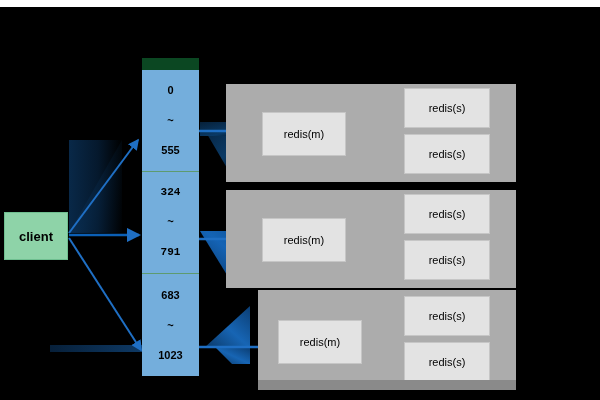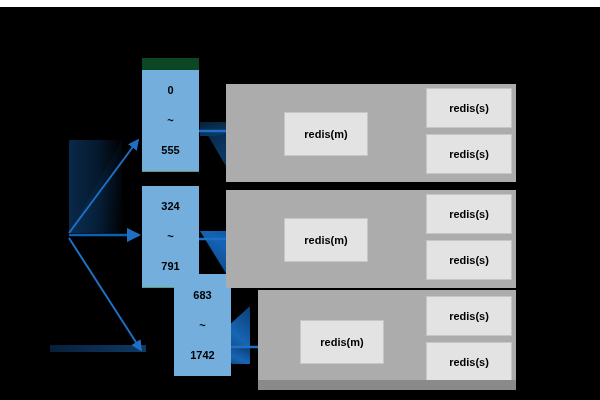--- a/index.html
+++ b/index.html
@@ -26,31 +26,31 @@
   #slot-cap{position:absolute;left:0;top:0;width:57px;height:12px;background:#0B4722;}
   .slot-cell{
     position:absolute;left:0;width:57px;height:102px;
     background:#74AEDC;border-bottom:1px solid #5E9B6F;
     display:flex;flex-direction:column;align-items:center;justify-content:space-around;
     color:#000;font-size:11px;font-weight:bold;
     padding:6px 0;box-sizing:border-box;
   }
   .slot-cell span{line-height:1;}
   #cell-0{top:12px;}
-  #cell-1{top:128px;}
-  #cell-2{top:216px;border-bottom:none;margin-left:32px;}
+  #cell-1{top:114px;font-family:Liberation Mono, monospace;}
+  #cell-2{top:216px;border-bottom:none;}
 
   
   .shard{position:absolute;background:#ACACAC;}
   .shard-shadow{position:absolute;background:#8A8A8A;}
   .shard-band{position:absolute;background:#8A8A8A;}
   .node-box{
     position:absolute;background:#E3E3E3;border:1px solid #C6C6C6;
     display:flex;align-items:center;justify-content:center;
-    color:#000;font-size:11px;font-weight:bold;margin-left:22px;
+    color:#000;font-size:11px;font-weight:normal;
   }
 
   #shard-0{left:226px;top:84px;width:290px;height:98px;}
   #shard-0-shadow{left:226px;top:84px;width:36px;height:98px;}
   #shard-1{left:226px;top:190px;width:290px;height:98px;}
   #shard-1-shadow{left:226px;top:190px;width:36px;height:98px;}
   #shard-2{left:258px;top:290px;width:258px;height:100px;}
   #shard-2-topband{left:258px;top:290px;width:258px;height:10px;}
   #shard-2-botband{left:258px;top:380px;width:258px;height:10px;}
 
@@ -135,40 +135,43 @@
     <line x1="358" y1="133" x2="402" y2="106" stroke="#1F6FC4" stroke-width="2.2" marker-end="url(#arrowBlueSm)"></line>
     <line x1="358" y1="133" x2="402" y2="160" stroke="#1F6FC4" stroke-width="2.2" marker-end="url(#arrowBlueSm)"></line>
 
     <line x1="358" y1="239" x2="402" y2="212" stroke="#1F6FC4" stroke-width="2.2" marker-end="url(#arrowBlueSm)"></line>
     <line x1="358" y1="239" x2="402" y2="266" stroke="#1F6FC4" stroke-width="2.2" marker-end="url(#arrowBlueSm)"></line>
 
     <line x1="358" y1="341" x2="402" y2="314" stroke="#1F6FC4" stroke-width="2.2" marker-end="url(#arrowBlueSm)"></line>
     <line x1="358" y1="341" x2="402" y2="368" stroke="#1F6FC4" stroke-width="2.2" marker-end="url(#arrowBlueSm)"></line>
   </svg>
 
+  <div id="client">
+    <span>client</span>
+  </div>
 
   <div id="slot-column">
     <div id="slot-cap"></div>
 
     <div class="slot-cell" id="cell-0">
       <span>0</span>
       <span>~</span>
       <span>555</span>
     </div>
 
     <div class="slot-cell" id="cell-1">
       <span>324</span>
       <span>~</span>
       <span>791</span>
     </div>
 
     <div class="slot-cell" id="cell-2">
       <span>683</span>
       <span>~</span>
-      <span>1742</span>
+      <span>1023</span>
     </div>
   </div>
 
   <div class="shard-shadow" id="shard-0-shadow"></div>
   <div class="shard" id="shard-0">
     <div class="node-box" style="left:36px;top:28px;width:82px;height:42px;">
       <span>redis(m)</span>
     </div>
     <div class="node-box" style="left:178px;top:4px;width:84px;height:38px;">
       <span>redis(s)</span>

